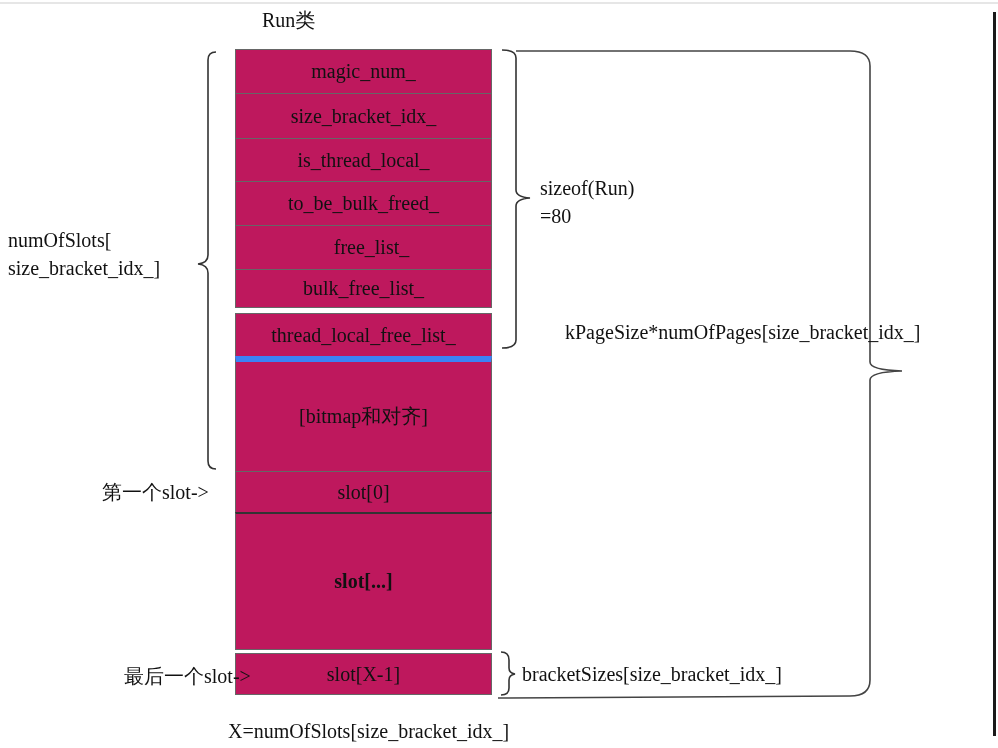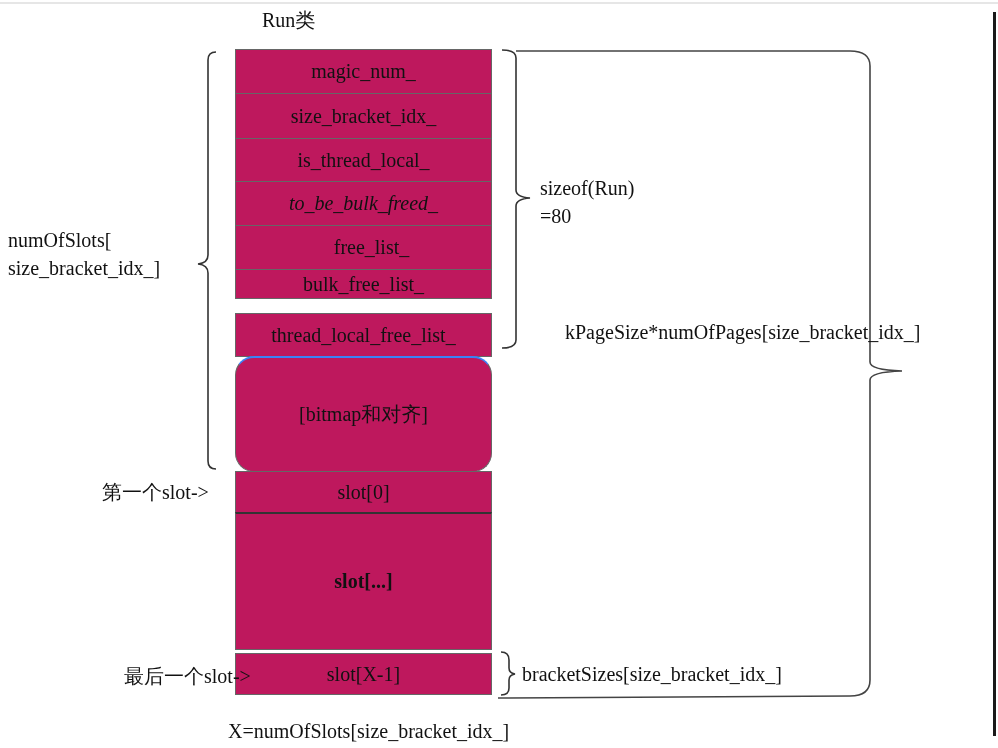--- a/index.html
+++ b/index.html
@@ -21,25 +21,25 @@
 <body>
 
 <div id="top-rule"></div>
 <div id="right-rule"></div>
 
 <div class="abs txt" style="left:262px; top:8px;">Run类</div>
 
 <div class="cell" style="top:49px; height:45px;">magic_num_</div>
 <div class="cell" style="top:93px; height:46px;">size_bracket_idx_</div>
 <div class="cell" style="top:138px; height:44px;">is_thread_local_</div>
-<div class="cell" style="top:181px; height:45px;font-style:italic;">to_be_bulk_freed_</div>
+<div class="cell" style="top:181px; height:45px;">to_be_bulk_freed_</div>
 <div class="cell" style="top:225px; height:45px;padding-left:16px;">free_list_</div>
-<div class="cell" style="top:269px; height:30px;">bulk_free_list_</div>
+<div class="cell" style="top:269px; height:39px;">bulk_free_list_</div>
 <div class="cell" style="top:313px; height:44px;">thread_local_free_list_</div>
-<div class="cell" style="top:356px; height:116px; border-top:2px solid #3b82f6;border-radius:19px;">[bitmap和对齐]</div>
+<div class="cell" style="top:356px; height:116px; border-top:6px solid #3b82f6;">[bitmap和对齐]</div>
 <div class="cell" style="top:471px; height:42px;">slot[0]</div>
 <div class="cell" style="top:512px; height:138px; border-top:2px solid #333;font-weight:bold;">slot[...]</div>
 <div class="cell" style="top:653px; height:42px;">slot[X-1]</div>
 
 <svg class="braces" width="998" height="748">
 
   <path d="M216,52 Q208,52 208,60 L208,255 Q208,263 198,264 Q208,265 208,273 L208,461 Q208,469 216,469" fill="none" stroke="#333" stroke-width="1.6"></path>
 
   <path d="M502,50 Q516,50 516,58 L516,190 Q516,197 530,198 Q516,199 516,206 L516,340 Q516,348 502,348" fill="none" stroke="#333" stroke-width="1.6"></path>
 

